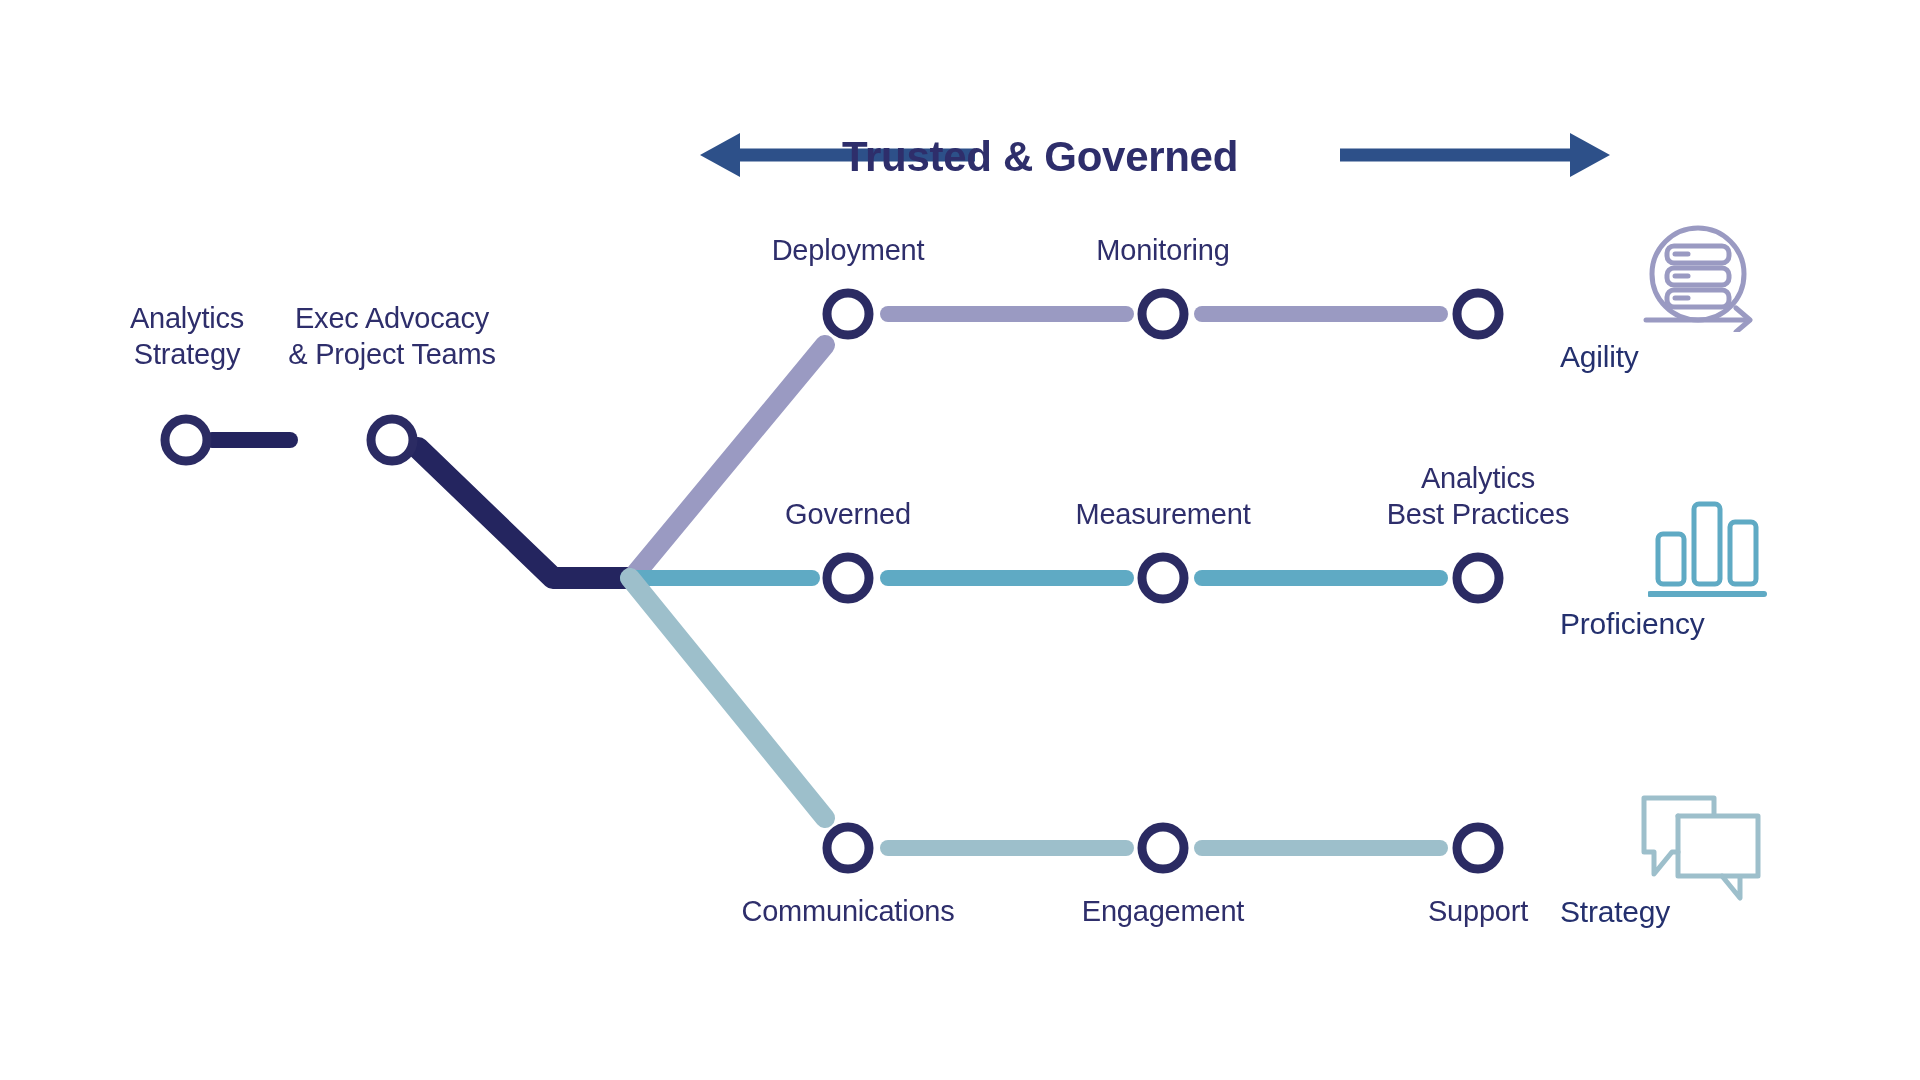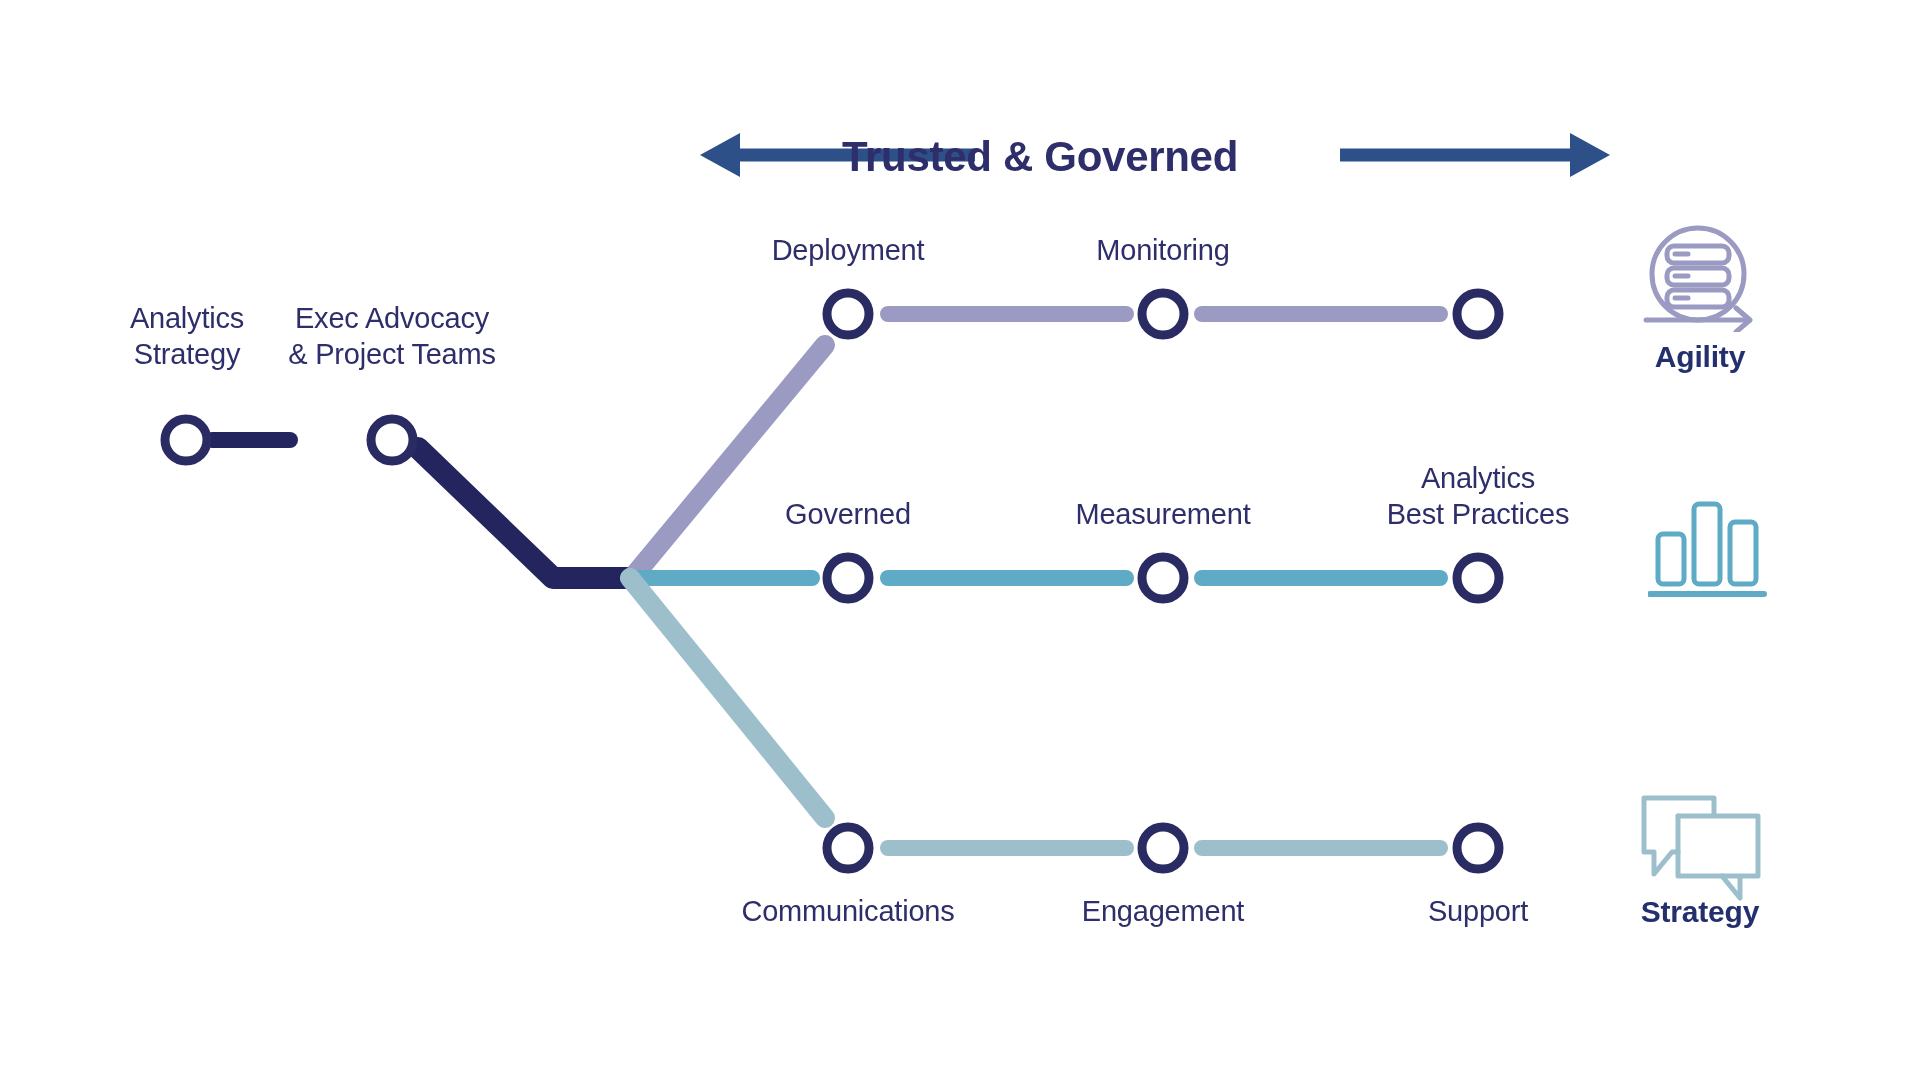--- a/index.html
+++ b/index.html
@@ -35,22 +35,21 @@
     font-weight: 400;
     text-align: center;
     white-space: pre-line;
     letter-spacing: -0.2px;
   }
   .pillar-label {
     position: absolute;
     color: #24306e;
     font-family: "Liberation Sans", sans-serif;
     font-size: 30px;
-    font-weight: 700;
-    text-align: center;
+    font-weight: 400;
     letter-spacing: -0.2px;
   }
   .banner-title {
     position: absolute;
     color: #2e2e6b;
     font-family: "Liberation Sans", sans-serif;
     font-size: 42px;
     font-weight: 700;
     text-align: center;
     letter-spacing: -0.3px;
@@ -162,20 +161,21 @@
   <div class="icon-box" style="left:1648px; top:490px; width:120px; height:110px;">
     <svg viewBox="0 0 120 110" width="120" height="110">
       <g fill="none" stroke="#5faac4" stroke-width="5" stroke-linejoin="round">
         <rect x="10" y="44" width="26" height="50" rx="5"></rect>
         <rect x="46" y="14" width="26" height="80" rx="5"></rect>
         <rect x="82" y="32" width="26" height="62" rx="5"></rect>
       </g>
       <line x1="2" y1="104" x2="116" y2="104" stroke="#5faac4" stroke-width="6" stroke-linecap="round"></line>
     </svg>
   </div>
+  <div class="pillar-label" style="left:1560px; top:607px; width:280px;">Proficiency</div>
 
   <div class="icon-box" style="left:1638px; top:790px; width:130px; height:115px;">
     <svg viewBox="0 0 130 115" width="130" height="115">
       <path d="M6 8 H76 V24 M6 8 V62 H16 V84 L34 62 H40" fill="none" stroke="#9dbfcb" stroke-width="5" stroke-linejoin="round" stroke-linecap="round"></path>
       <path d="M40 26 H120 V86 H90 L84 86 L102 108 V86" fill="none" stroke="#9dbfcb" stroke-width="5" stroke-linejoin="round" stroke-linecap="round"></path>
       <path d="M40 26 V86 H84" fill="none" stroke="#9dbfcb" stroke-width="5" stroke-linejoin="round" stroke-linecap="round"></path>
     </svg>
   </div>
   <div class="pillar-label" style="left:1560px; top:895px; width:280px;">Strategy</div>
 

